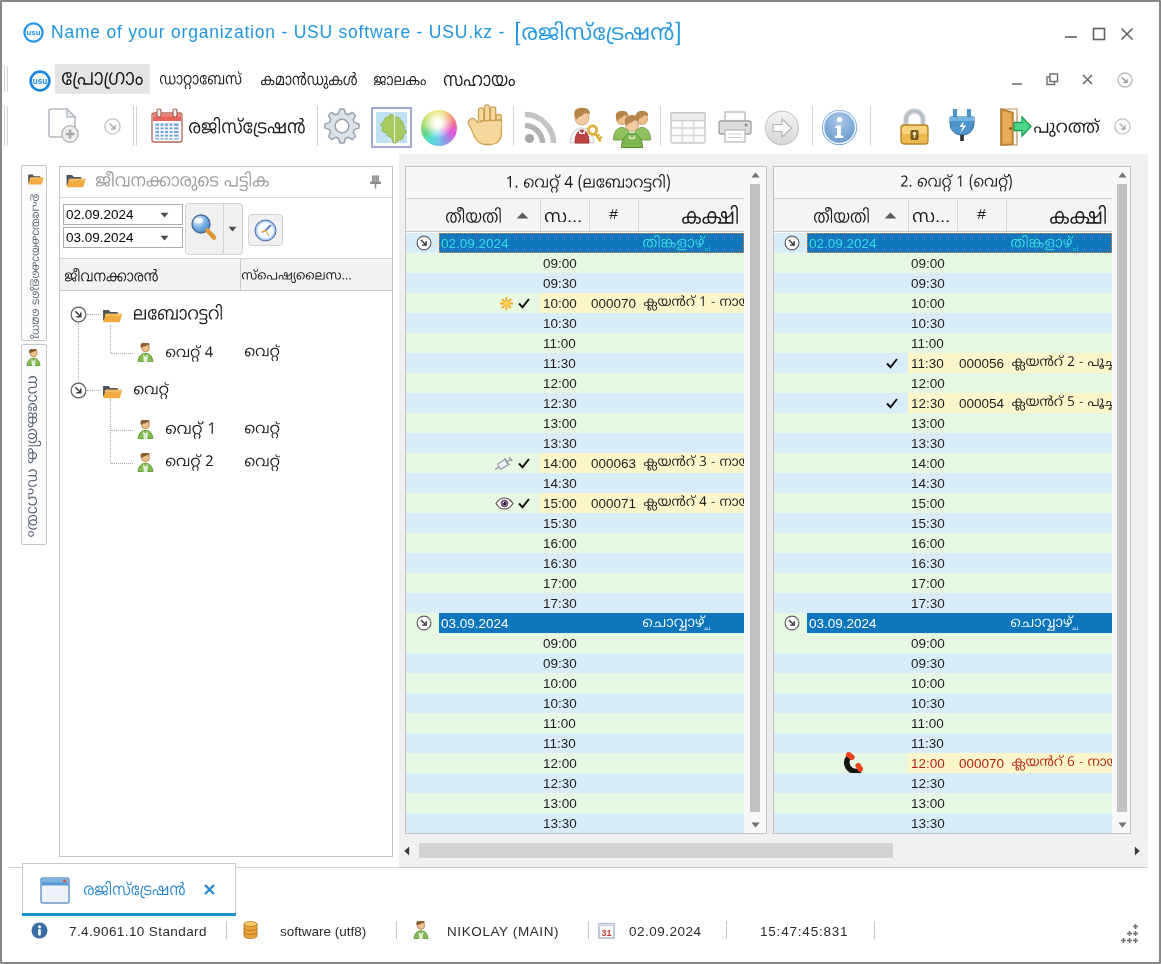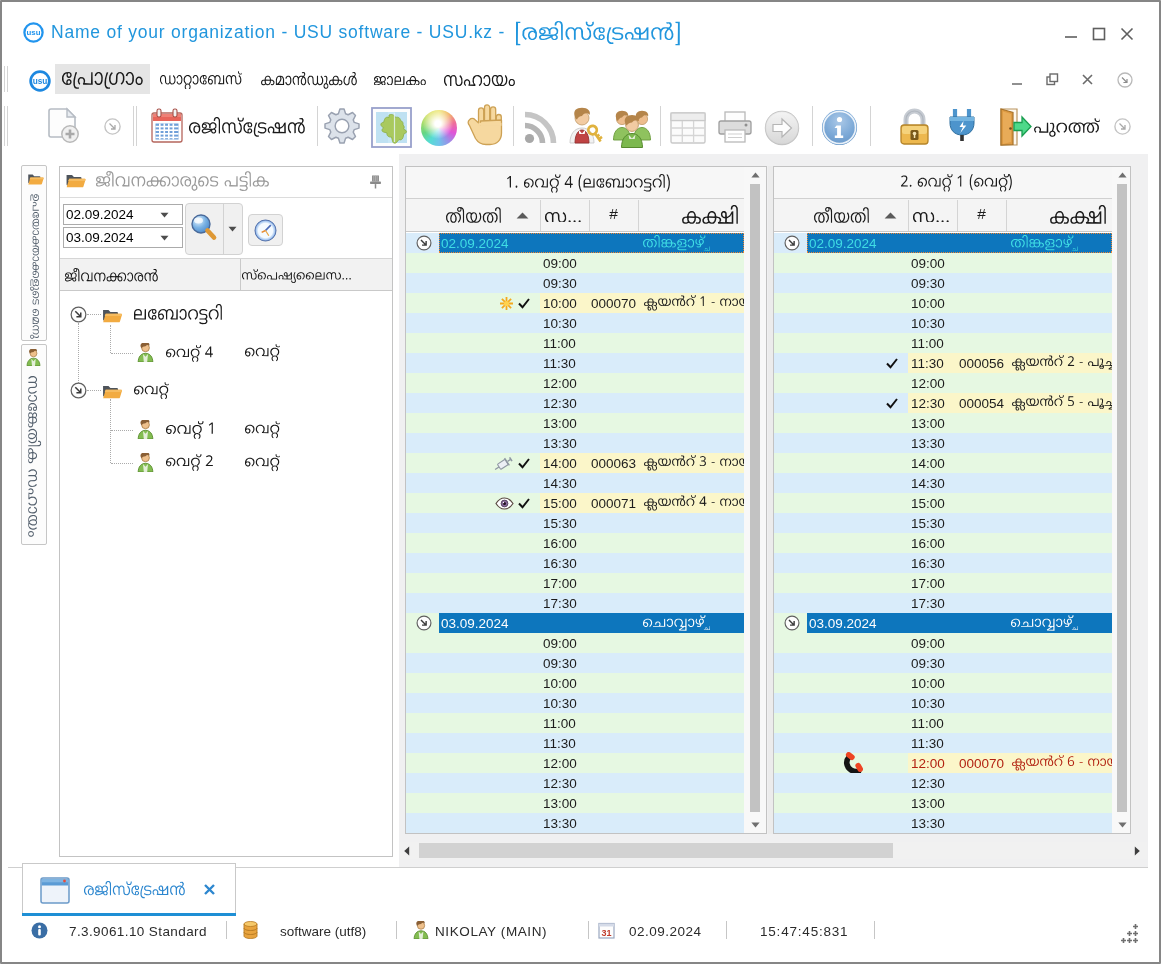--- a/index.html
+++ b/index.html
@@ -719,31 +719,31 @@
   </svg>
 <svg class="abs" style="left:203px;top:883px" width="13" height="13" viewBox="0 0 13 13">
 <path d="M2 2l9 9M11 2l-9 9" stroke="#2d87cf" stroke-width="2.4" fill="none"></path>
   </svg>
 
 <svg class="abs" style="left:31px;top:922px" width="17" height="17" viewBox="0 0 17 17">
 <circle cx="8.5" cy="8.5" r="8" fill="#3a6ea5"></circle>
 <circle cx="8.5" cy="4.7" r="1.5" fill="#fff"></circle>
 <rect x="7.2" y="7" width="2.6" height="6.5" rx="1" fill="#fff"></rect>
 </svg>
-<div class="lat" style="left:69px;top:924px;font-size:13.5px;color:#2b2b2b;letter-spacing:0.4px">7.3.9061.10 Standard</div>
+<div class="lat" style="left:69px;top:924px;font-size:13.5px;color:#2b2b2b;letter-spacing:0.4px">7.4.9061.10 Standard</div>
 <div class="abs" style="left:226px;top:921px;width:1px;height:18px;background:#c6c6c6"></div>
 <svg class="abs" style="left:243px;top:921px" width="15" height="18" viewBox="0 0 15 18">
 <path d="M1 3v12c0 1.4 2.9 2.5 6.5 2.5S14 16.4 14 15V3" fill="#e8a33d"></path>
 <path d="M1 7c0 1.4 2.9 2.5 6.5 2.5S14 8.4 14 7M1 11c0 1.4 2.9 2.5 6.5 2.5S14 12.4 14 11" stroke="#b77a22" stroke-width="1" fill="none"></path>
 <ellipse cx="7.5" cy="3" rx="6.5" ry="2.5" fill="#f6c96a" stroke="#b77a22" stroke-width="0.8"></ellipse>
 <path d="M1 3v12c0 1.4 2.9 2.5 6.5 2.5S14 16.4 14 15V3" fill="none" stroke="#b77a22" stroke-width="0.9"></path>
 </svg>
 <div class="lat" style="left:280px;top:924px;font-size:13.5px;color:#2b2b2b">software (utf8)</div>
 <div class="abs" style="left:396px;top:921px;width:1px;height:18px;background:#c6c6c6"></div>
-<div class="lat" style="left:435px;top:924px;font-size:13.5px;color:#2b2b2b;letter-spacing:0.6px">NIKOLAY (MAIN)</div>
+<div class="lat" style="left:447px;top:924px;font-size:13.5px;color:#2b2b2b;letter-spacing:0.6px">NIKOLAY (MAIN)</div>
 <div class="abs" style="left:588px;top:921px;width:1px;height:18px;background:#c6c6c6"></div>
 <svg class="abs" style="left:598px;top:922px" width="17" height="17" viewBox="0 0 17 17">
 <rect x="1" y="1.5" width="15" height="14.5" fill="#fdfdfd" stroke="#9aa7c0" stroke-width="1.2"></rect>
 <path d="M1 1.5h15v3H1z" fill="#d5dbe8"></path>
 <text x="8.5" y="13.5" font-size="9" font-weight="bold" fill="#c03a2a" text-anchor="middle" font-family="Liberation Sans">31</text>
 </svg>
 <div class="lat" style="left:629px;top:924px;font-size:13.5px;color:#2b2b2b;letter-spacing:0.5px">02.09.2024</div>
 <div class="abs" style="left:726px;top:921px;width:1px;height:18px;background:#c6c6c6"></div>
 <div class="lat" style="left:760px;top:924px;font-size:13.5px;color:#2b2b2b;letter-spacing:0.8px">15:47:45:831</div>
 <div class="abs" style="left:874px;top:921px;width:1px;height:18px;background:#c6c6c6"></div>

